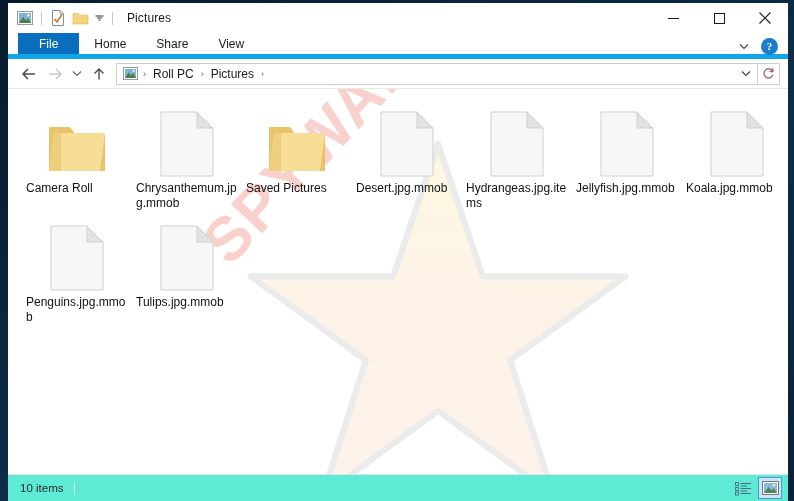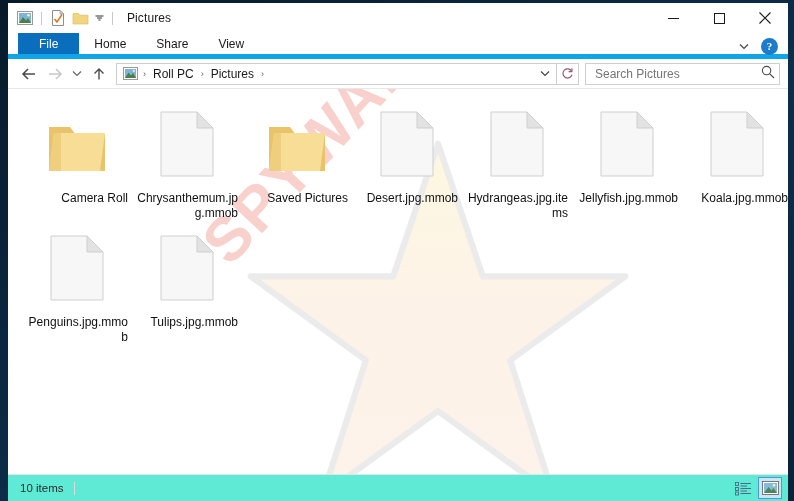--- a/index.html
+++ b/index.html
@@ -209,24 +209,24 @@
     width: 110px;
     display: flex; flex-direction: column; align-items: center;
     padding-top: 6px;
     cursor: default;
   }
   .item .icon-wrap {
     width: 78px; height: 74px;
     display: flex; align-items: flex-end; justify-content: center;
   }
   .item .label {
-    margin-top: 14px;
+    margin-top: 4px;
     font-size: 12px;
     color: #111111;
-    text-align: right;
+    text-align: left;
     line-height: 15px;
     width: 104px;
     word-break: break-word;
     padding: 0 1px;
   }
 
   
   .statusbar {
     position: absolute;
     left: 0; bottom: 0;
@@ -380,29 +380,20 @@
         </span>
       </div>
 
       <div class="refresh-btn">
         <svg width="13" height="13" viewBox="0 0 13 13">
           <path d="M10.6 4.2 A4.6 4.6 0 1 0 11 7.6" fill="none" stroke="#9b5c6e" stroke-width="1.2"></path>
           <path d="M10.9 1.2 L10.9 4.6 L7.6 4.6" fill="none" stroke="#9b5c6e" stroke-width="1.2"></path>
         </svg>
       </div>
 
-      <div class="searchbox">
-        <input type="text" value="" placeholder="Search Pictures" style="">
-        <span>
-          <svg width="14" height="14" viewBox="0 0 14 14">
-            <circle cx="5.6" cy="5.6" r="4.2" fill="none" stroke="#4a4a4a" stroke-width="1.1"></circle>
-            <path d="M8.8 8.8 L13 13" stroke="#4a4a4a" stroke-width="1.1"></path>
-          </svg>
-        </span>
-      </div>
     </div>
 
     <div class="content">
 
       <svg class="wm-star" viewBox="0 0 200 200">
         <defs>
           <linearGradient id="starg" x1="0" y1="0" x2="0" y2="1">
             <stop offset="0%" stop-color="#fdf3c9"></stop>
             <stop offset="45%" stop-color="#fde9d4"></stop>
             <stop offset="100%" stop-color="#fdeadb"></stop>

